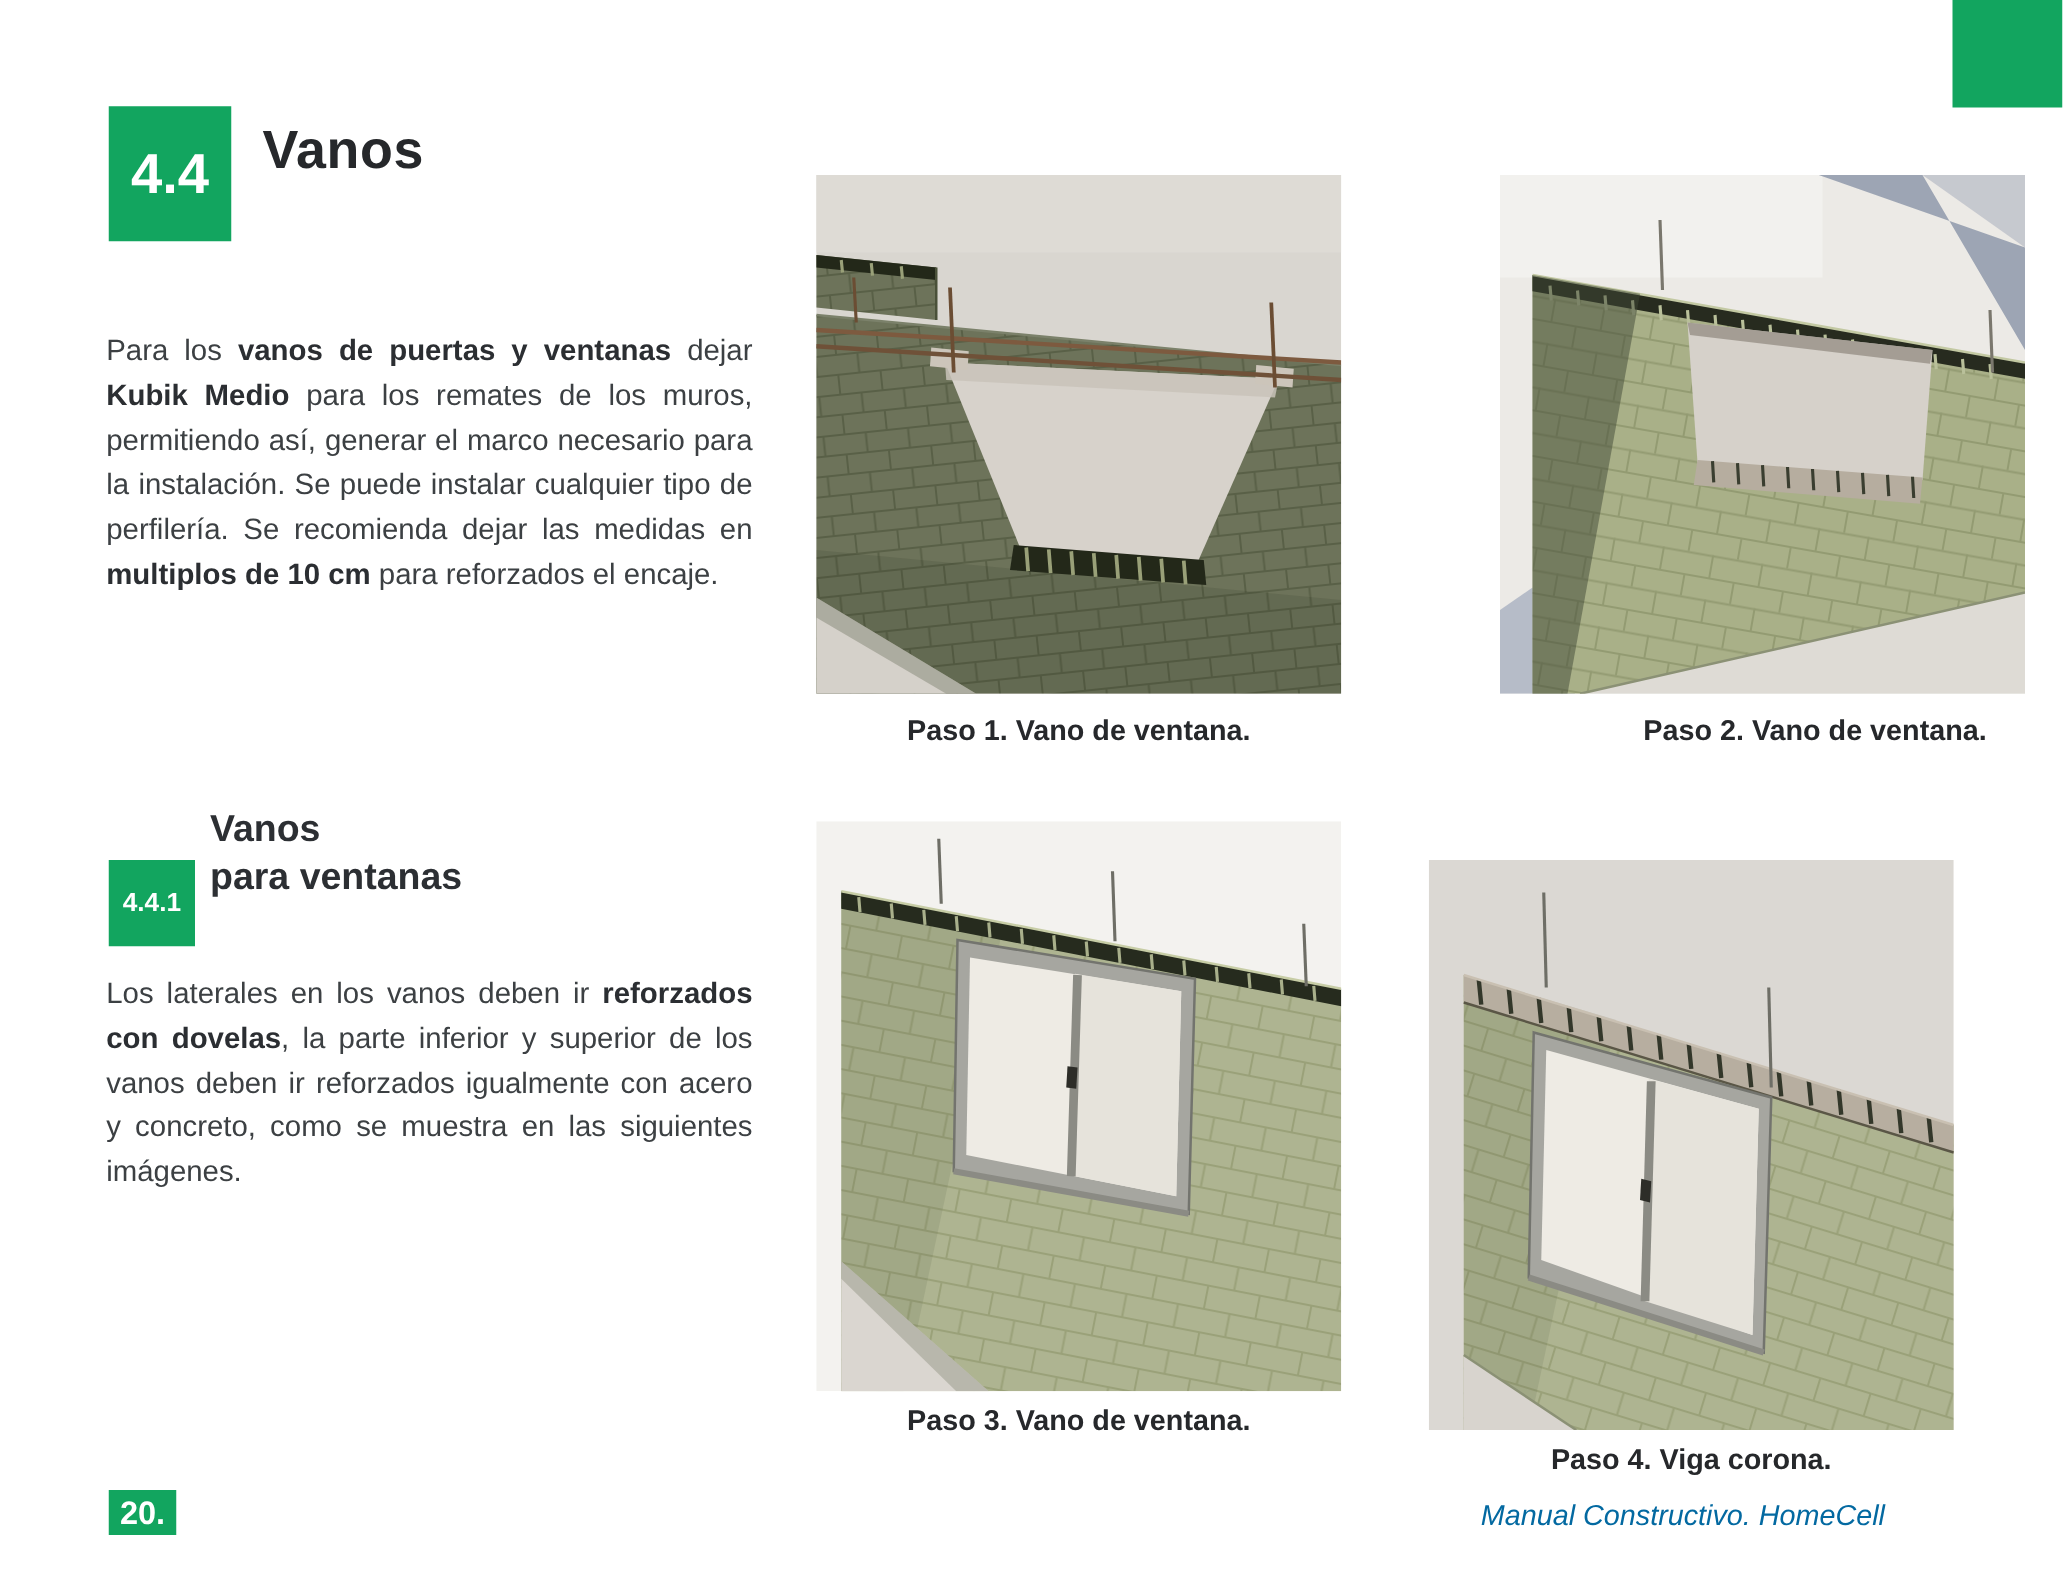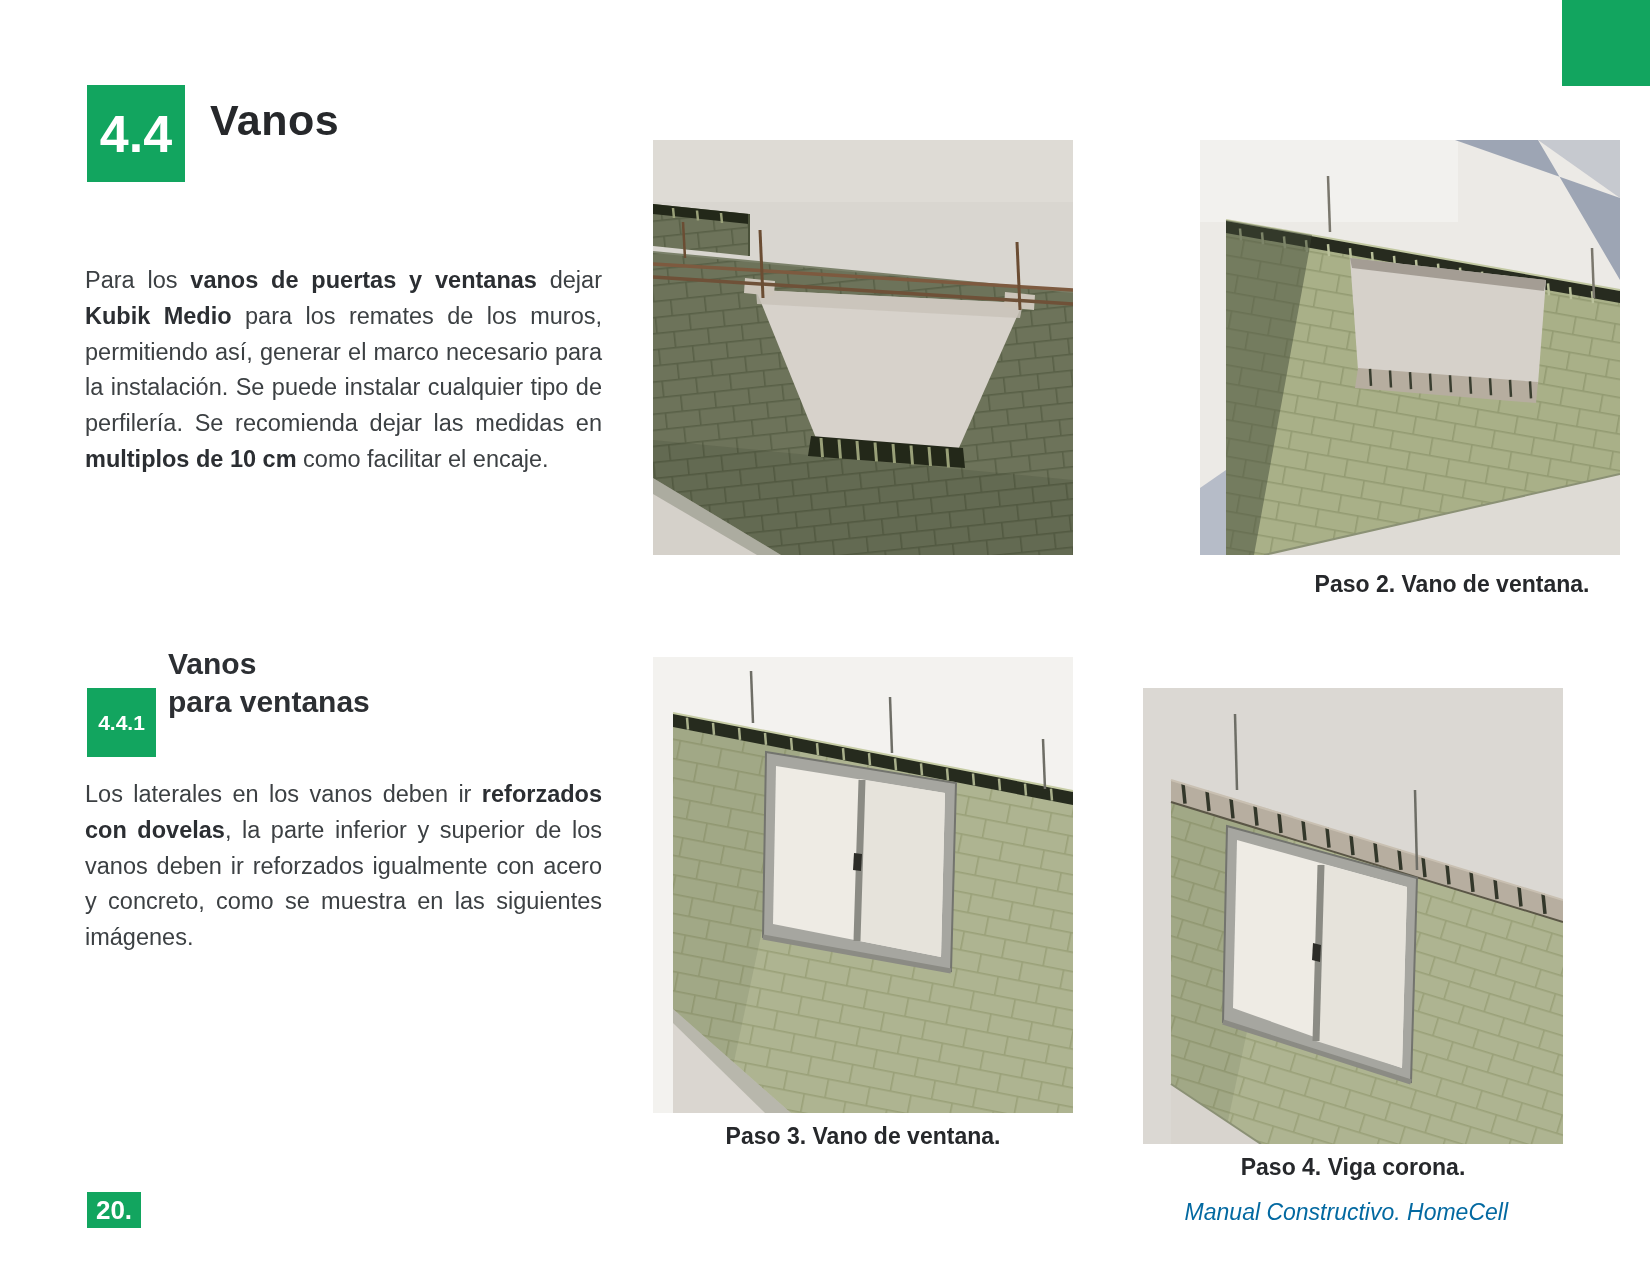--- a/index.html
+++ b/index.html
@@ -3,23 +3,23 @@
 <meta charset="utf-8">
 <style>
   html,body{margin:0;padding:0;}
   body{
     width:1650px;height:1275px;position:relative;background:#ffffff;overflow:hidden;
     font-family:"Liberation Sans","DejaVu Sans",sans-serif;
   }
   .abs{position:absolute;}
   .corner-accent{right:0;top:0;width:88px;height:86px;background:var(--accent-green,#12a55f);}
   .section-badge{
-    left:87px;top:85px;width:98px;height:97px;background:var(--accent-green,#12a55f);
+    left:87px;top:85px;width:98px;height:108px;background:var(--accent-green,#12a55f);
     display:flex;align-items:center;justify-content:center;
-    color:#fff;font-size:52px;font-weight:700;
+    color:#fff;font-size:45px;font-weight:700;
   }
   .page-title{
     left:210px;top:96px;margin:0;font-size:43px;font-weight:700;color:var(--title-text,#26282b);
     letter-spacing:.5px;
   }
   .body-text{
     left:85px;width:517px;margin:0;font-size:23.5px;line-height:35.8px;
     color:var(--body-text,#3c4043);text-align:justify;
   }
   .body-text b{font-weight:700;color:#2b2e32;}
@@ -57,21 +57,21 @@
 </head>
 <body>
 
 <div class="abs corner-accent"></div>
 
 <div class="abs section-badge">
   <span>4.4</span>
 </div>
 <h1 class="abs page-title">Vanos</h1>
 
-<p class="abs body-text para-1"><span>Para los </span><b>vanos de puertas y ventanas</b><span> dejar </span><b>Kubik Medio</b><span> para los remates de los muros, permitiendo así, generar el marco necesario para la instalación. Se puede instalar cualquier tipo de perfilería. Se recomienda dejar las medidas en </span><b>multiplos de 10 cm</b><span> como facilitar el encaje.</span></p>
+<p class="abs body-text para-1"><span>Para los </span><b>vanos de puertas y ventanas</b><span> dejar </span><b>Kubik Medio</b><span> para los remates de los muros, permitiendo así, generar el marco necesario para la instalación. Se puede instalar cualquier tipo de perfilería. Se recomienda dejar las medidas en </span><b>multiplos de 10 cm</b><span> para reforzados el encaje.</span></p>
 
 <div class="abs subsection-badge">
   <span>4.4.1</span>
 </div>
 <h2 class="abs subsection-title">
   <span>Vanos</span><br>
   <span>para ventanas</span>
 </h2>
 
 <p class="abs body-text para-2"><span>Los laterales en los vanos deben ir </span><b>reforzados con dovelas</b><span>, la parte inferior y superior de los vanos deben ir reforzados igualmente con acero y concreto, como se muestra en las siguientes imágenes.</span></p>
@@ -111,20 +111,21 @@
     <line x1="0" y1="124" x2="420" y2="150" stroke="#7d5a3f" stroke-width="3.5"></line>
     <line x1="0" y1="137" x2="420" y2="164" stroke="#6f5138" stroke-width="3.5"></line>
 
     <line x1="107" y1="90" x2="110" y2="158" stroke="#6b4d33" stroke-width="3"></line>
     <line x1="364" y1="102" x2="367" y2="170" stroke="#6b4d33" stroke-width="3"></line>
     <line x1="30" y1="82" x2="32" y2="118" stroke="#6b4d33" stroke-width="2.5"></line>
 
     <polygon points="0,338 128,415 0,415" fill="#d5d1ca"></polygon>
     <polygon points="0,338 128,415 104,415 0,354" fill="#4e5540" opacity="0.3"></polygon>
   </svg>
+  <figcaption>Paso 1. Vano de ventana.</figcaption>
 </figure>
 
 <figure class="abs fig-2">
   <svg width="420" height="415" viewBox="0 0 420 415">
     <defs>
       <pattern id="bw2" width="40" height="36" patternUnits="userSpaceOnUse" patternTransform="rotate(10)">
         <rect width="40" height="36" fill="#a9b088"></rect>
         <rect width="40" height="1.6" fill="#939b72"></rect>
         <rect y="18" width="40" height="1.6" fill="#939b72"></rect>
         <rect width="1.6" height="18" fill="#939b72"></rect>

